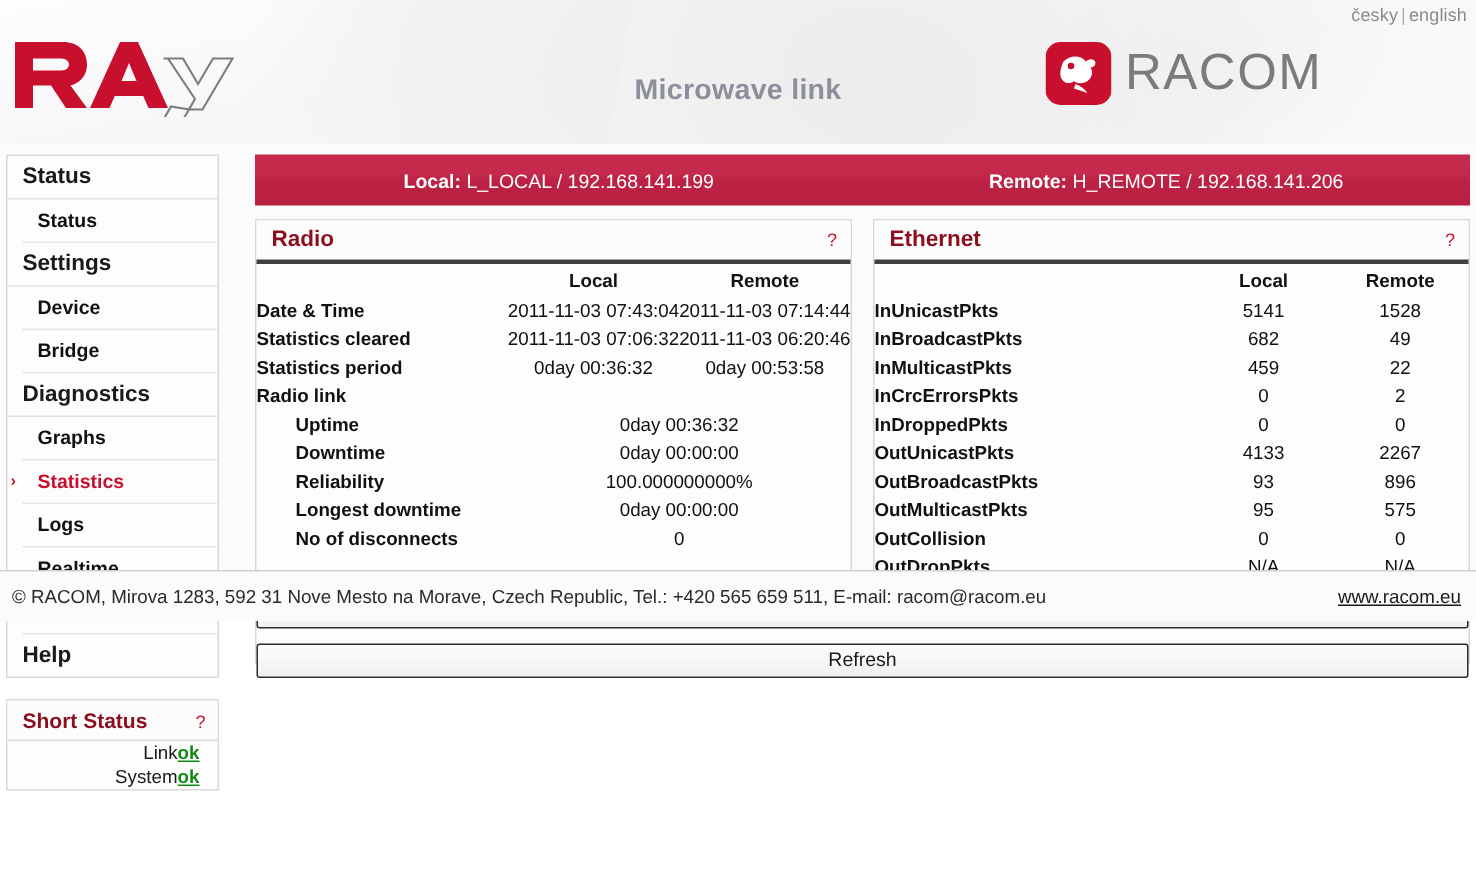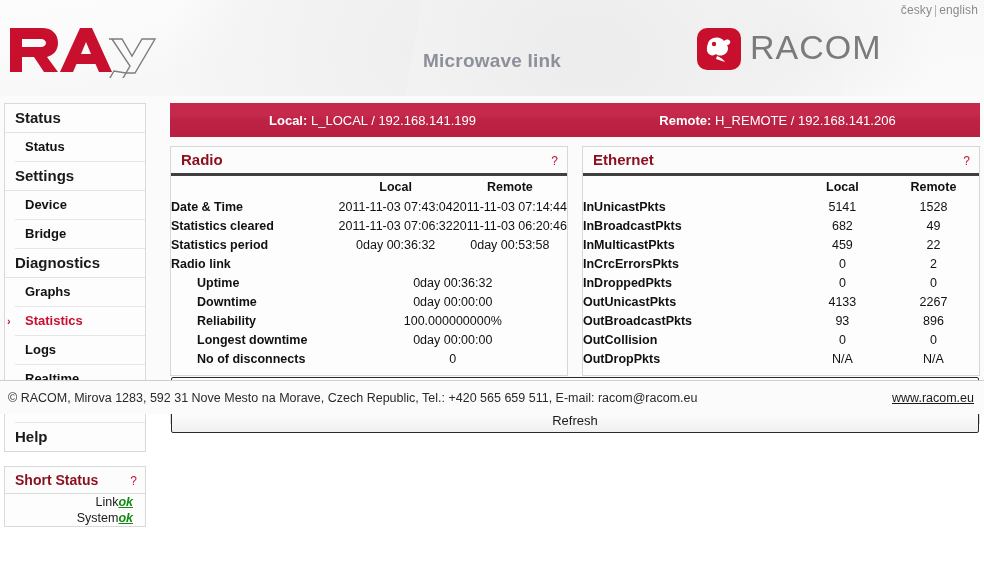--- a/index.html
+++ b/index.html
@@ -155,21 +155,20 @@
     align-items: baseline;
     font-size: 12.5px;
     color: #1a1a1a;
     padding: 1px 12px 1px 10px;
   }
   #short-status .ss-val {
     color: #108a10;
     font-weight: bold;
     text-decoration: underline;
     font-size: 12.5px;
-    font-style: italic;
   }
 
   
   #content {
     position: absolute;
     left: 170px; top: 7px;
     width: 810px;
   }
 
   #link-bar {
@@ -496,20 +495,25 @@
                     <td class="lbl">OutUnicastPkts</td>
                     <td class="val">4133</td>
                     <td class="val">2267</td>
                   </tr>
                   <tr>
                     <td class="lbl">OutBroadcastPkts</td>
                     <td class="val">93</td>
                     <td class="val">896</td>
                   </tr>
                   <tr>
+                    <td class="lbl">OutMulticastPkts</td>
+                    <td class="val">95</td>
+                    <td class="val">575</td>
+                  </tr>
+                  <tr>
                     <td class="lbl">OutCollision</td>
                     <td class="val">0</td>
                     <td class="val">0</td>
                   </tr>
                   <tr>
                     <td class="lbl">OutDropPkts</td>
                     <td class="val">N/A</td>
                     <td class="val">N/A</td>
                   </tr>
                 </tbody>

